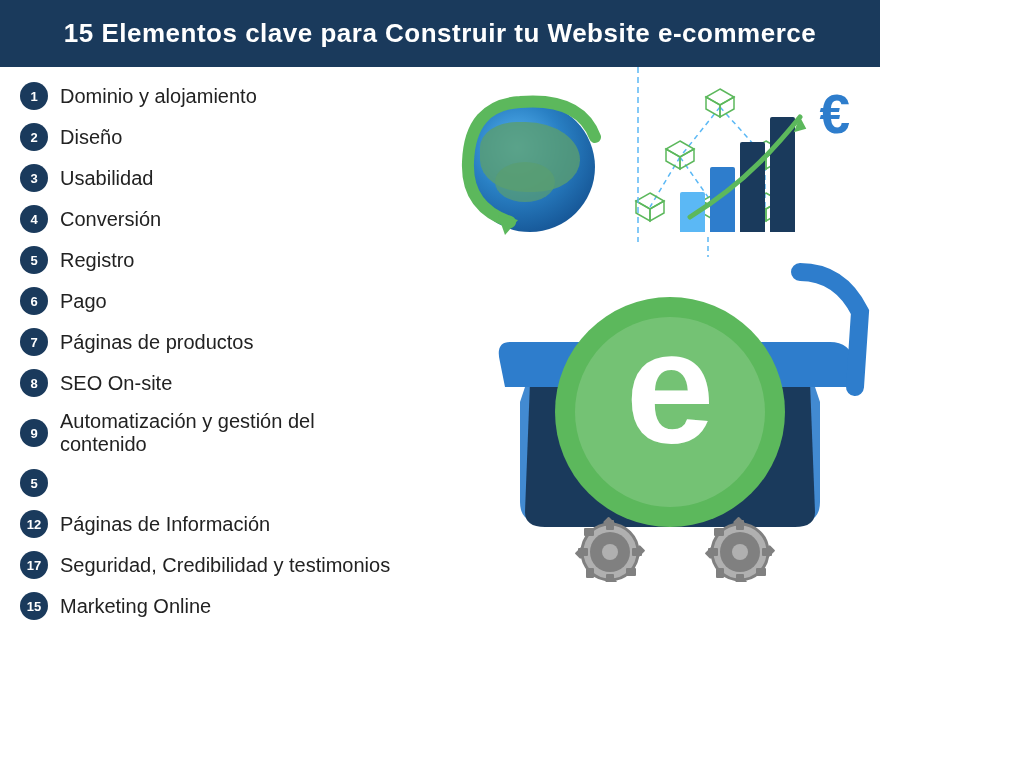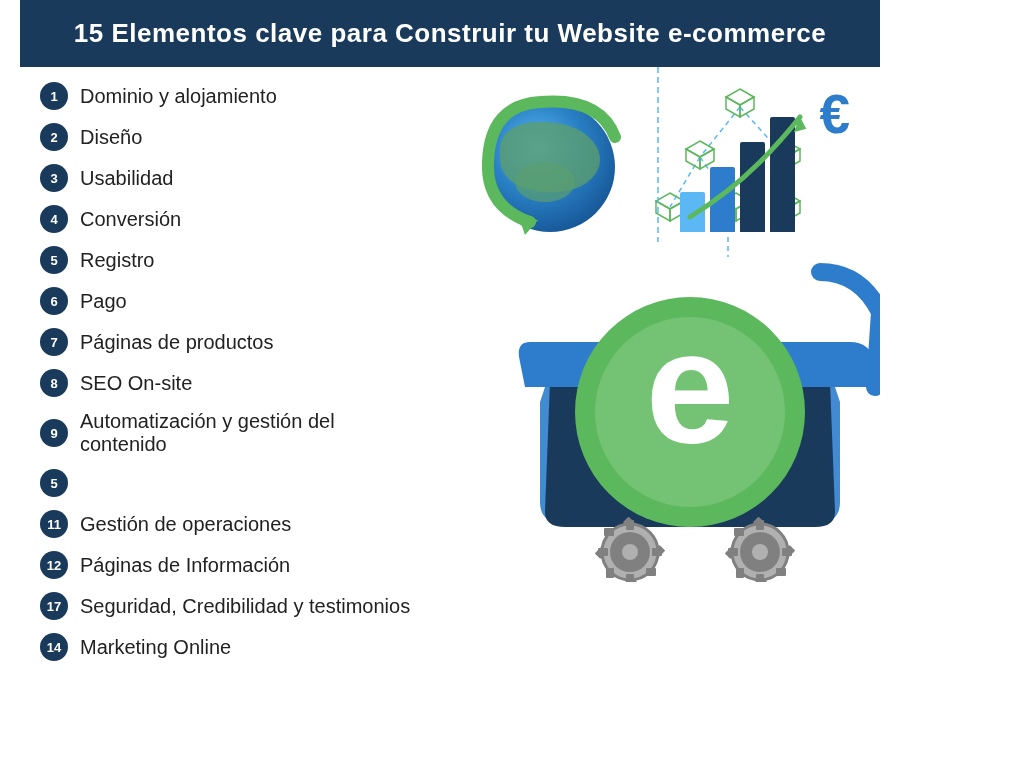--- a/index.html
+++ b/index.html
@@ -9,21 +9,20 @@
       background: #ffffff;
       font-family: Arial, sans-serif;
       overflow: hidden;
     }
 
     .container {
       width: 880px;
       height: 768px;
       background: #fff;
       position: relative;
-      padding-left: 20px;
     }
 
     .header {
       background: #1a3a5c;
       color: #ffffff;
       text-align: center;
       padding: 18px 20px;
       font-size: 26px;
       font-weight: bold;
       letter-spacing: 0.5px;
@@ -179,33 +178,29 @@
           <span class="item-text">SEO On-site</span>
         </div>
         <div class="list-item">
           <div class="badge">9</div>
           <span class="item-text">Automatización y gestión del contenido</span>
         </div>
         <div class="list-item">
           <div class="badge">5</div>
         </div>
         <div class="list-item">
-          <div class="badge">11</div>
-          <span class="item-text">Gestión de operaciones</span>
-        </div>
-        <div class="list-item">
           <div class="badge">12</div>
           <span class="item-text">Páginas de Información</span>
         </div>
         <div class="list-item">
           <div class="badge">17</div>
           <span class="item-text">Seguridad, Credibilidad y testimonios</span>
         </div>
         <div class="list-item">
-          <div class="badge">14</div>
+          <div class="badge">15</div>
           <span class="item-text">Marketing Online</span>
         </div>
       </div>
 
     <div class="right-panel">
 
       <div class="globe">
         <div class="globe-circle">
           <div class="globe-land"></div>
           <div class="globe-land2"></div>

